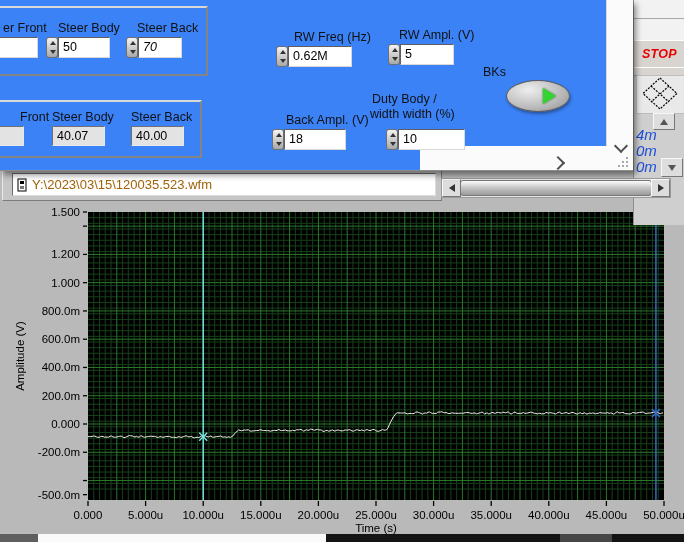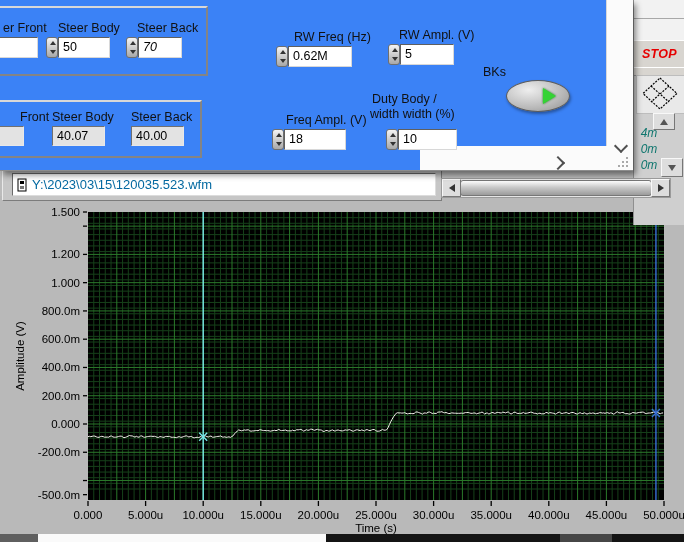--- a/index.html
+++ b/index.html
@@ -17,28 +17,28 @@
   .stop-band{left:0;top:40px;width:51px;height:26px;background:#d8d5d0;
              border-top:1px solid #ffffff;border-bottom:1px solid #8a8a8a;
              display:flex;align-items:center;justify-content:center;}
   .stop-text{color:#e60000;font-weight:bold;font-size:12.5px;letter-spacing:.3px;}
   .band2{left:0;top:67px;width:51px;height:7px;background:#d8d5d0;border-bottom:1px solid #9a9a9a;border-top:1px solid #fff;}
   .icon-tile{left:2px;top:75px;width:48px;height:37px;background:#e9e9e9;border:1px solid #bdbdbd;}
   .vscroll-btn{width:20px;height:15px;background:#dddddd;border:1px solid;border-color:#f8f8f8 #777 #777 #f8f8f8;
                display:flex;align-items:center;justify-content:center;}
   .tri-up{width:0;height:0;border-left:4px solid transparent;border-right:4px solid transparent;border-bottom:6px solid #555;}
   .tri-down{width:0;height:0;border-left:4px solid transparent;border-right:4px solid transparent;border-top:6px solid #555;}
-  .partial-lbl{left:2px;width:26px;height:14px;font-size:12px;color:#0f766e;text-align:center;}
+  .partial-lbl{left:2px;width:26px;height:14px;font-size:15px;color:#1d4ed8;}
   
   .path-ctrl{left:2px;top:169px;width:438px;height:30px;background:#c6c6c6;
              border:1px solid;border-color:#e9e9e9 #7c7c7c #7c7c7c #e9e9e9;}
   .path-field{left:9px;top:3px;width:422px;height:21px;background:#ffffff;
               border:1px solid;border-color:#6a6a6a #dcdcdc #dcdcdc #6a6a6a;
               display:flex;align-items:center;}
-  .path-text{font-size:13px;color:#0369a1;margin-left:4px;white-space:nowrap;}
+  .path-text{font-size:13px;color:#a16207;margin-left:4px;white-space:nowrap;}
   
   .hscroll{left:441px;top:178px;width:228px;height:18px;background:#e6e6e6;border:1px solid #9a9a9a;}
   .hbtn{width:17px;height:16px;background:#dddddd;border:1px solid;border-color:#f8f8f8 #777 #777 #f8f8f8;
         display:flex;align-items:center;justify-content:center;}
   .tri-left{width:0;height:0;border-top:4px solid transparent;border-bottom:4px solid transparent;border-right:6px solid #333;}
   .tri-right{width:0;height:0;border-top:4px solid transparent;border-bottom:4px solid transparent;border-left:6px solid #333;}
   .hthumb{left:18px;top:1px;width:190px;height:14px;border-radius:3px;
           background:linear-gradient(#fdfdfd,#c9c9c9 45%,#9b9b9b);border:1px solid #777;}
   
   .bs1{left:0;top:534px;width:38px;height:8px;background:#5f5f5f;}
@@ -371,27 +371,27 @@
   <span class="abs lbl" style="left:131px;top:110px;">Steer Back</span>
   <div class="abs ind" style="left:131px;top:126px;width:53px;">40.00</div>
 
   <span class="abs lbl" style="left:294px;top:30px;">RW Freq (Hz)</span>
   <div class="abs spin" style="left:276px;top:46px;"></div>
   <div class="abs fld" style="left:288px;top:46px;width:64px;">0.62M</div>
   <span class="abs lbl" style="left:399px;top:28px;">RW Ampl. (V)</span>
   <div class="abs spin" style="left:388px;top:44px;"></div>
   <div class="abs fld" style="left:400px;top:44px;width:54px;">5</div>
 
-  <span class="abs lbl" style="left:286px;top:113px;">Freq Ampl. (V)</span>
+  <span class="abs lbl" style="left:286px;top:113px;">Back Ampl. (V)</span>
   <div class="abs spin" style="left:272px;top:129px;"></div>
   <div class="abs fld" style="left:284px;top:129px;width:62px;">18</div>
   <span class="abs lbl" style="left:372px;top:92px;">Duty Body /</span>
   <span class="abs lbl" style="left:370px;top:107px;">width width (%)</span>
   <div class="abs spin" style="left:386px;top:129px;"></div>
-  <div class="abs fld" style="left:398px;top:129px;width:59px;">10</div>
+  <div class="abs fld" style="left:398px;top:129px;width:67px;">10</div>
 
   <span class="abs lbl" style="left:483px;top:65px;">BKs</span>
   <div class="abs bks-btn">
     <span class="abs bks-tri"></span>
   </div>
 
   <span class="abs chev chev-down" style="left:616px;top:141px;"></span>
   <span class="abs chev chev-right" style="left:553px;top:158px;"></span>
   <span class="abs grip" style="left:618px;top:165px;"></span>
 </div>

